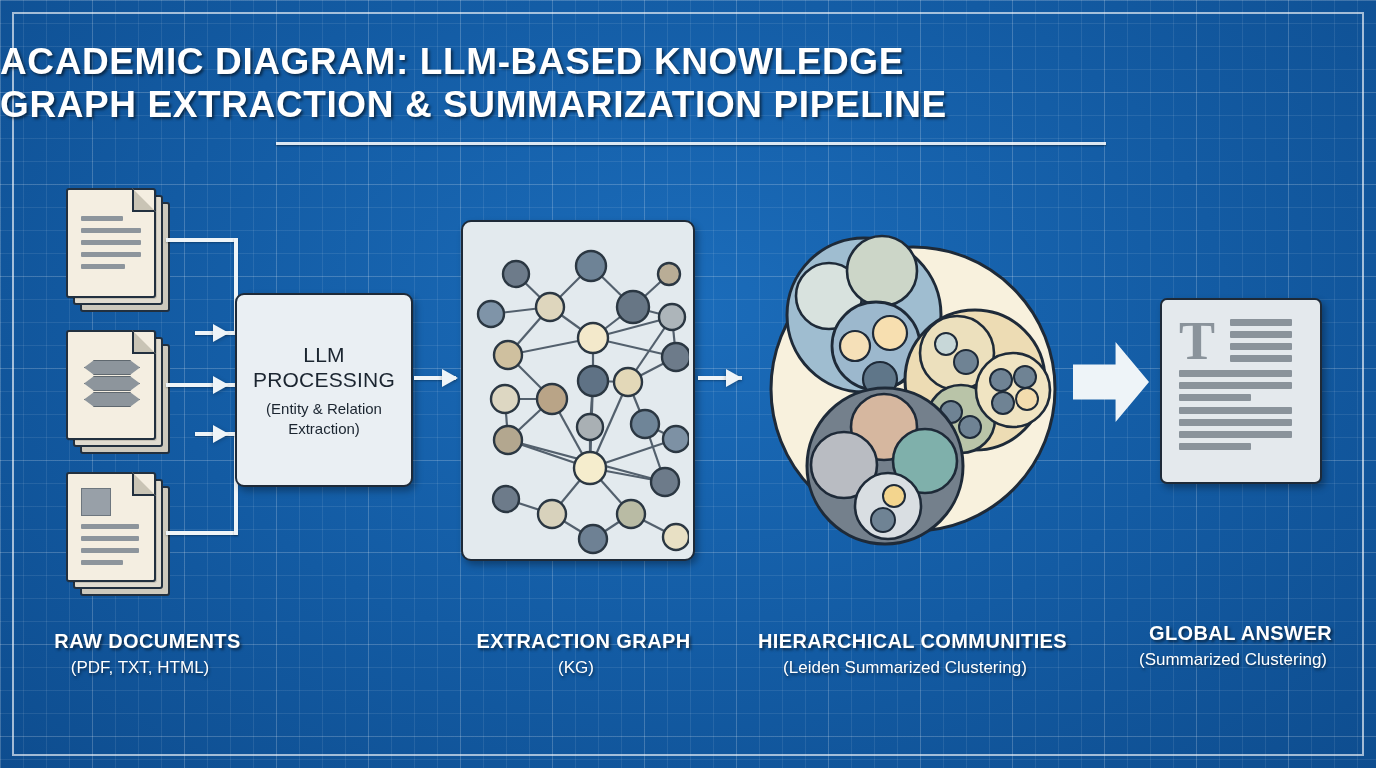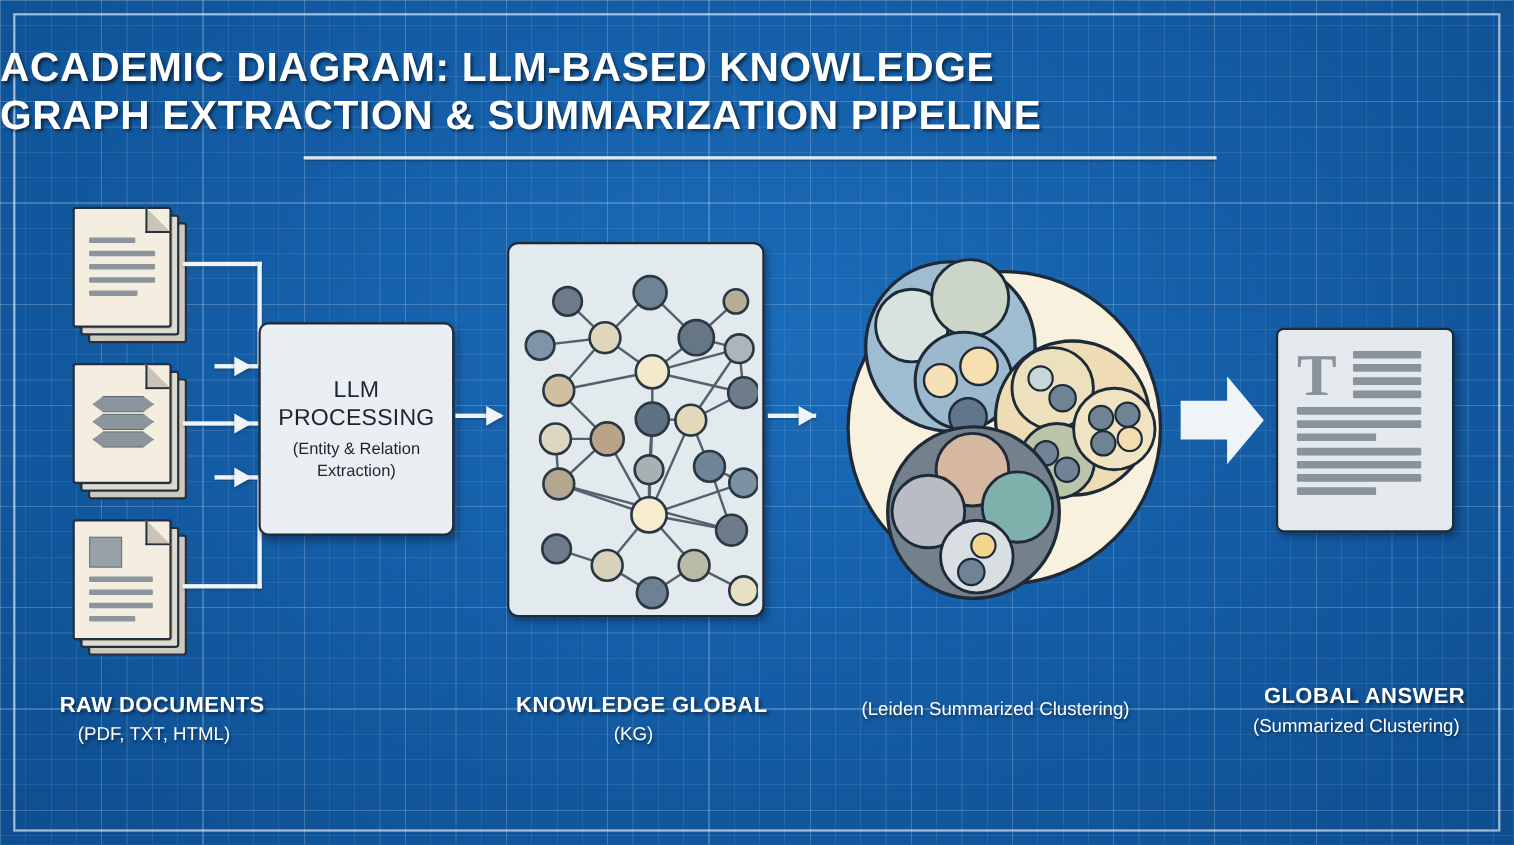--- a/index.html
+++ b/index.html
@@ -330,24 +330,25 @@
     <div class="ln" style="left:17px;top:119px;width:113px;"></div>
     <div class="ln" style="left:17px;top:131px;width:113px;"></div>
     <div class="ln" style="left:17px;top:143px;width:72px;"></div>
   </div>
 
   <div class="cap" id="cap-docs">
     <div class="c1">RAW DOCUMENTS</div>
     <div class="c2">(PDF, TXT, HTML)</div>
   </div>
   <div class="cap" id="cap-kg">
-    <div class="c1">KNOWLEDGE GLOBAL</div>
+    <div class="c1">EXTRACTION GRAPH</div>
     <div class="c2">(KG)</div>
   </div>
   <div class="cap" id="cap-comm">
+    <div class="c1">HIERARCHICAL COMMUNITIES</div>
     <div class="c2">(Leiden Summarized Clustering)</div>
   </div>
   <div class="cap" id="cap-ans">
     <div class="c1">GLOBAL ANSWER</div>
     <div class="c2">(Summarized Clustering)</div>
   </div>
 
 </div>
 
 </body></html>

